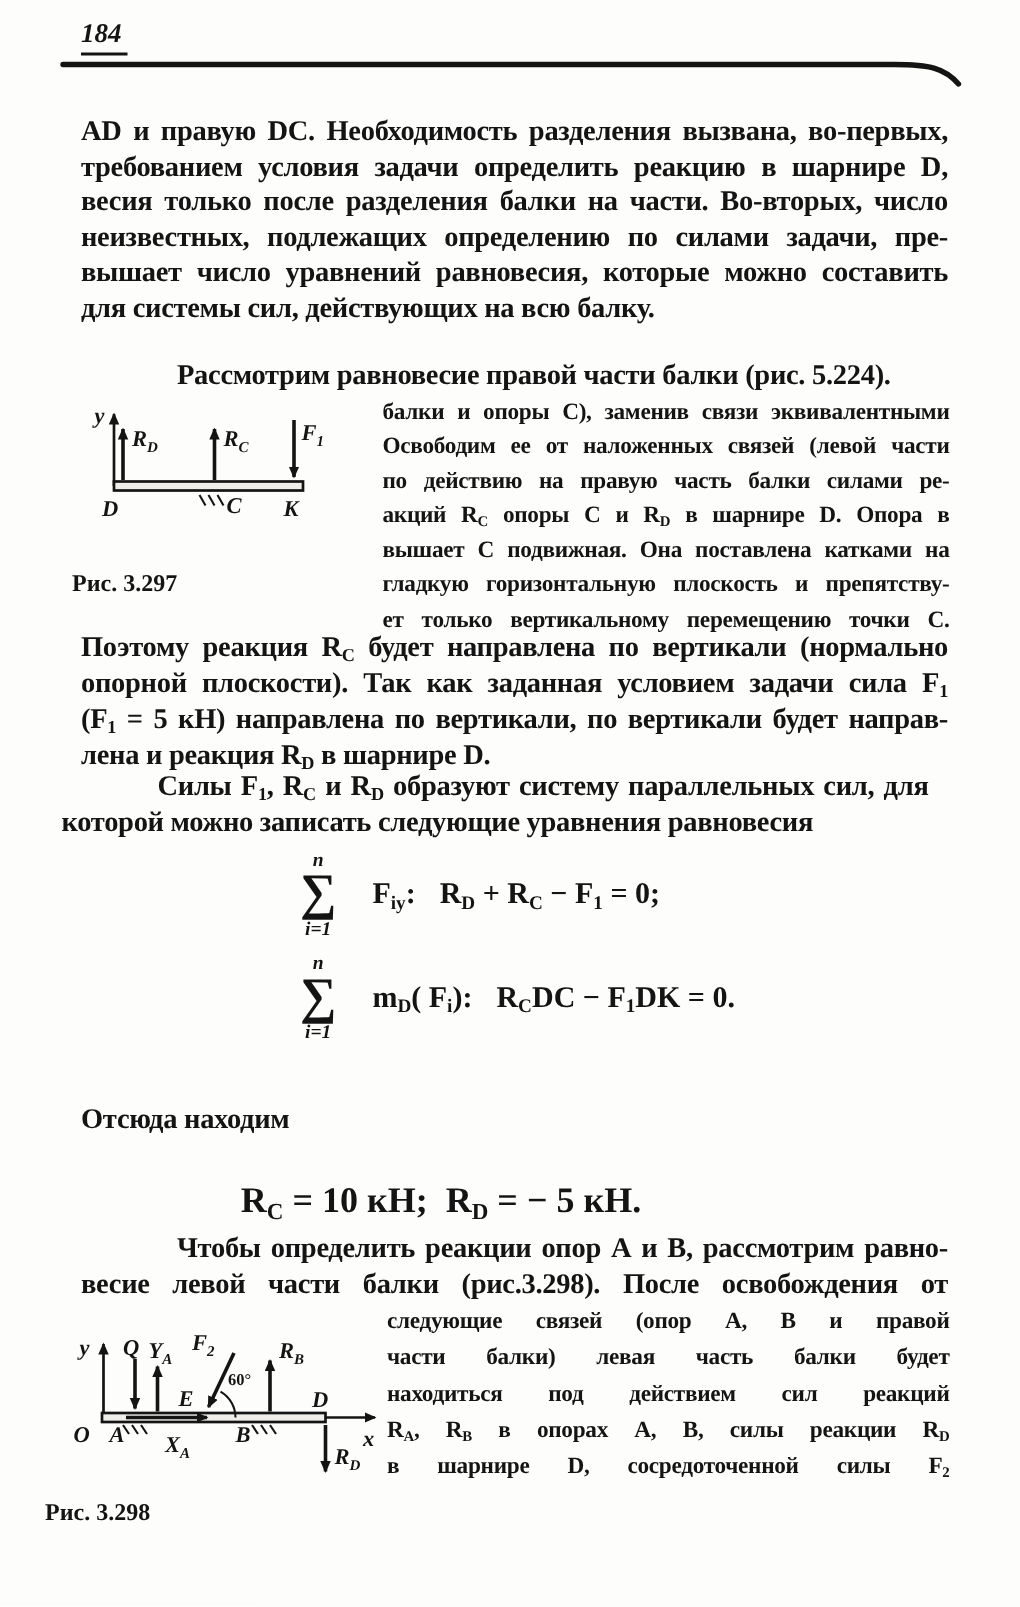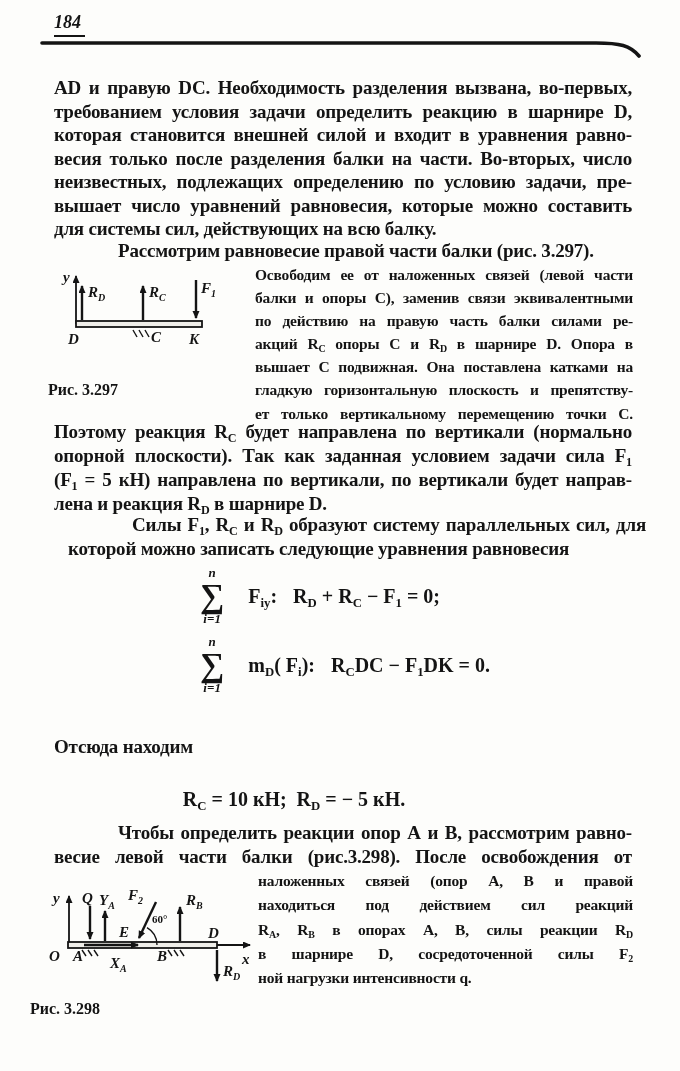--- a/index.html
+++ b/index.html
@@ -19,51 +19,50 @@
   .tl.last{text-align:right;text-align-last:left;}
   .indent-first .tl:first-child{text-indent:64px;}
   .single-indent{text-indent:64px;text-align:left;}
   sub{font-size:64%;vertical-align:-0.30em;line-height:0;}
   .eq-row{display:flex;align-items:center;margin-bottom:9px;}
   .sigma{display:flex;flex-direction:column;align-items:center;margin-right:24px;}
   .s-n,.s-i{font-style:italic;font-size:13px;line-height:14px;}
   .s-g{font-size:34px;line-height:32px;font-weight:700;}
   .eq-label{font-size:20px;margin-right:16px;white-space:nowrap;}
   .eq-body{font-size:20px;white-space:nowrap;}
-  .result-line{font-size:20px;text-align:center;}
+  .result-line{font-size:24px;text-align:center;}
   .caption{font-size:16px;text-align:left;}
   .figsvg text{font-style:italic;font-weight:700;font-size:15px;fill:#141414;}
   .figsvg .subs{font-size:10px;}
   .figsvg .deg{font-size:11px;font-style:normal;}
 </style>
 </head>
 <body>
 
 <div id="page">
 
   <div class="abs pagenum">184</div>
   <svg class="abs" style="left:0;top:0" width="680" height="62">
     <path d="M42 43 H596 C620 43 630 45.5 639 56" fill="none" stroke="#141414" stroke-width="3.6" stroke-linecap="round"></path>
   </svg>
 
   <div class="abs body-text" style="left:54px;top:76px;width:578px">
       <div class="tl">AD и правую DC. Необходимость разделения вызвана, во-первых,</div>
       <div class="tl">требованием условия задачи определить реакцию в шарнире D,</div>
-      <div class="tl">которая становится внешней силой и входит в уравнения равно-</div>
       <div class="tl">весия только после разделения балки на части. Во-вторых, число</div>
-      <div class="tl">неизвестных, подлежащих определению по условию задачи, пре-</div>
+      <div class="tl">неизвестных, подлежащих определению по силами задачи, пре-</div>
       <div class="tl">вышает число уравнений равновесия, которые можно составить</div>
       <div class="tl last">для системы сил, действующих на всю балку.</div>
     </div>
 
-  <div class="abs body-text single-indent" style="left:54px;top:239px;width:578px">Рассмотрим равновесие правой части балки (рис. 3.297).</div>
+  <div class="abs body-text single-indent" style="left:54px;top:239px;width:578px">Рассмотрим равновесие правой части балки (рис. 5.224).</div>
 
   <div class="abs col-text" style="left:255px;top:263px;width:378px">
+      <div class="tl">балки и опоры С), заменив связи эквивалентными</div>
       <div class="tl">Освободим ее от наложенных связей (левой части</div>
-      <div class="tl">балки и опоры С), заменив связи эквивалентными</div>
       <div class="tl">по действию на правую часть балки силами ре-</div>
       <div class="tl">акций R<sub>C</sub> опоры С и R<sub>D</sub> в шарнире D. Опора в</div>
       <div class="tl">вышает С подвижная. Она поставлена катками на</div>
       <div class="tl">гладкую горизонтальную плоскость и препятству-</div>
       <div class="tl">ет только вертикальному  перемещению точки С.</div>
     </div>
 
   <svg class="abs figsvg" style="left:48px;top:266px" width="175" height="100" viewBox="0 0 175 100">
     <defs>
       <marker id="ah1" markerWidth="9" markerHeight="8" refX="7" refY="3.5" orient="auto" markerUnits="userSpaceOnUse">
@@ -98,21 +97,21 @@
   </svg>
   <div class="abs caption" style="left:48px;top:381px;width:175px">Рис. 3.297</div>
 
   <div class="abs body-text" style="left:54px;top:420px;width:578px;line-height:24px">
       <div class="tl">Поэтому реакция R<sub>C</sub> будет направлена по вертикали (нормально</div>
       <div class="tl">опорной плоскости). Так как заданная условием задачи сила F<sub>1</sub></div>
       <div class="tl">(F<sub>1</sub> = 5 кН) направлена по вертикали, по вертикали будет направ-</div>
       <div class="tl last">лена и реакция R<sub>D</sub> в шарнире D.</div>
     </div>
 
-  <div class="abs body-text indent-first" style="left:68px;top:513px;width:578px;line-height:24px">
+  <div class="abs body-text indent-first" style="left:41px;top:513px;width:578px;line-height:24px">
       <div class="tl">Силы F<sub>1</sub>, R<sub>C</sub> и R<sub>D</sub> образуют систему параллельных сил, для</div>
       <div class="tl last">которой можно записать следующие уравнения равновесия</div>
     </div>
 
   <div class="abs" style="left:200px;top:566px">
     <div class="eq-row">
       <div class="sigma">
         <div class="s-n">n</div>
         <div class="s-g">∑</div>
         <div class="s-i">i=1</div>
@@ -133,25 +132,25 @@
 
   <div class="abs body-text" style="left:54px;top:735px">Отсюда находим</div>
   <div class="abs result-line" style="left:54px;top:788px;width:480px">R<sub>C</sub> = 10 кН; &nbsp;R<sub>D</sub> = − 5 кН.</div>
 
   <div class="abs body-text indent-first" style="left:54px;top:821px;width:578px;line-height:24px">
       <div class="tl">Чтобы определить реакции опор А и В, рассмотрим равно-</div>
       <div class="tl">весие левой части балки (рис.3.298). После освобождения от</div>
     </div>
 
   <div class="abs col-text p5col" style="left:258px;top:869px;width:375px">
-      <div class="tl">наложенных связей (опор А, В и правой</div>
+      <div class="tl">следующие связей (опор А, В и правой</div>
+      <div class="tl">части балки) левая часть балки будет</div>
       <div class="tl">находиться под действием сил реакций</div>
       <div class="tl">R<sub>A</sub>, R<sub>B</sub> в опорах А, В, силы реакции R<sub>D</sub></div>
       <div class="tl">в шарнире D, сосредоточенной силы F<sub>2</sub></div>
-      <div class="tl last">ной нагрузки интенсивности q.</div>
     </div>
 
   <svg class="abs figsvg" style="left:40px;top:884px" width="220" height="115" viewBox="0 0 220 115">
     <defs>
       <marker id="ah2" markerWidth="9" markerHeight="8" refX="7" refY="3.5" orient="auto" markerUnits="userSpaceOnUse">
         <polygon points="0 0, 8 3.5, 0 7" fill="#141414"></polygon>
       </marker>
     </defs>
     <g>
       <line x1="29" y1="60" x2="29" y2="12" stroke="#141414" stroke-width="1.8" marker-end="url(#ah2)"></line>

